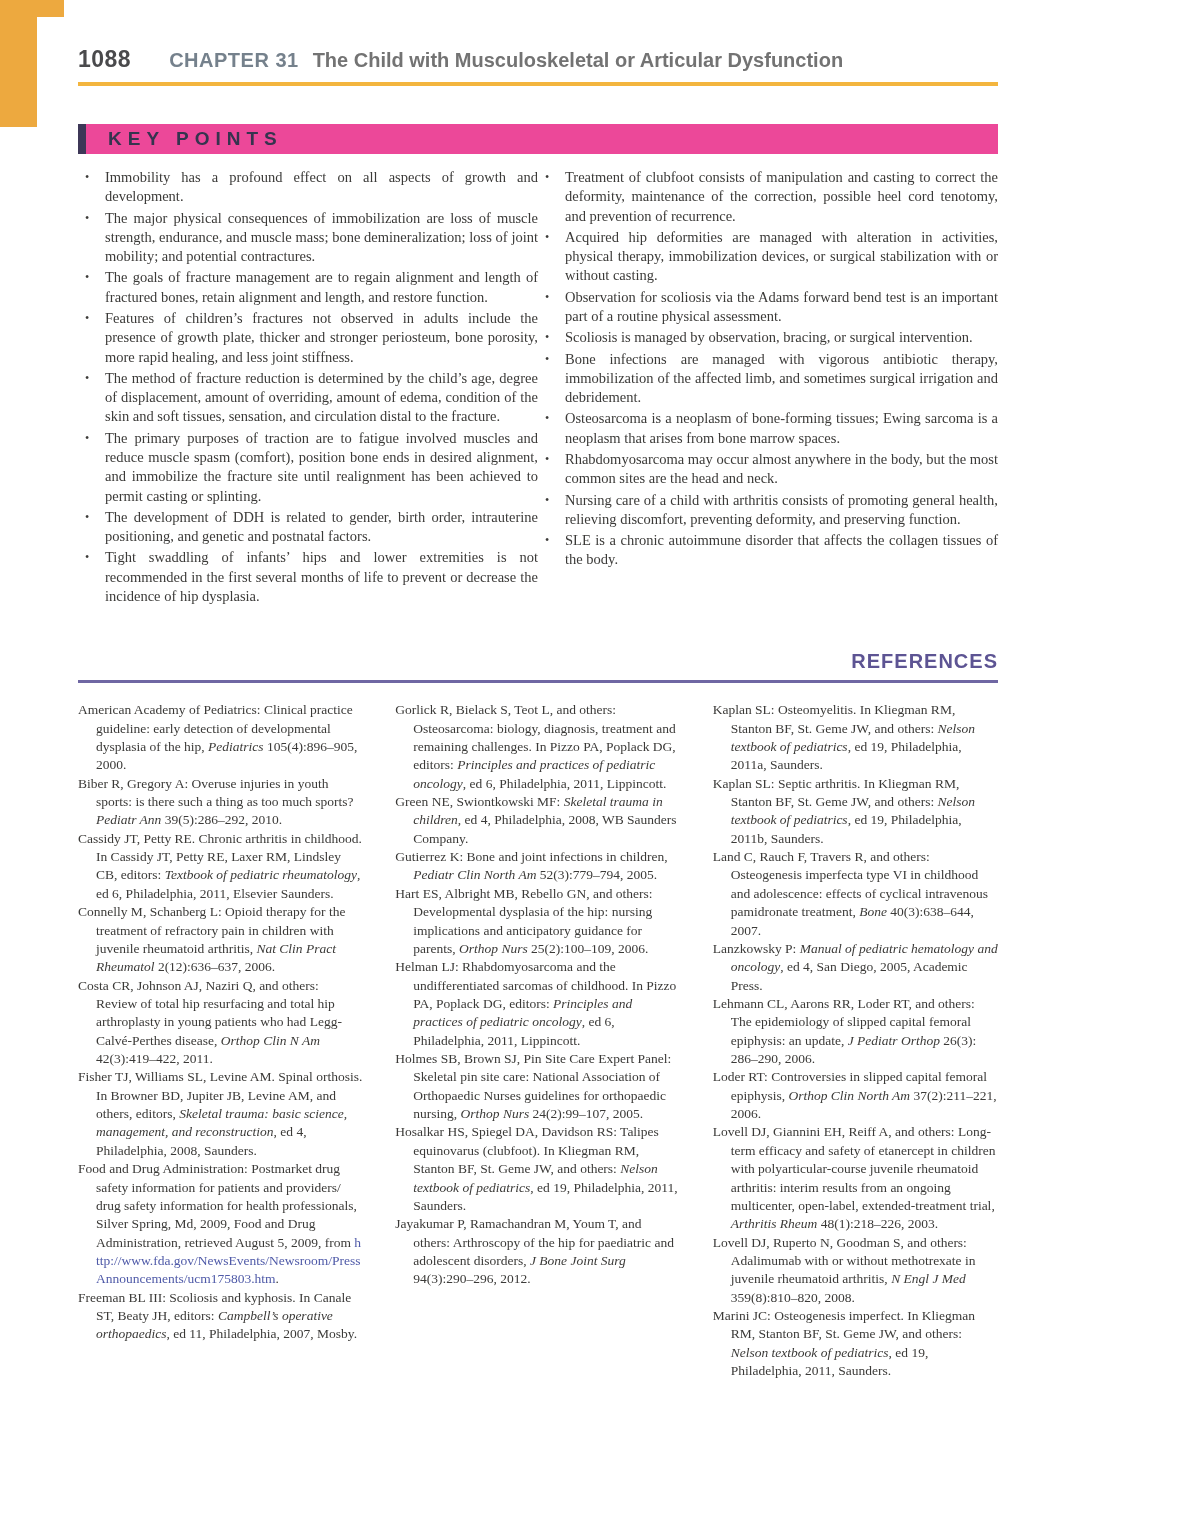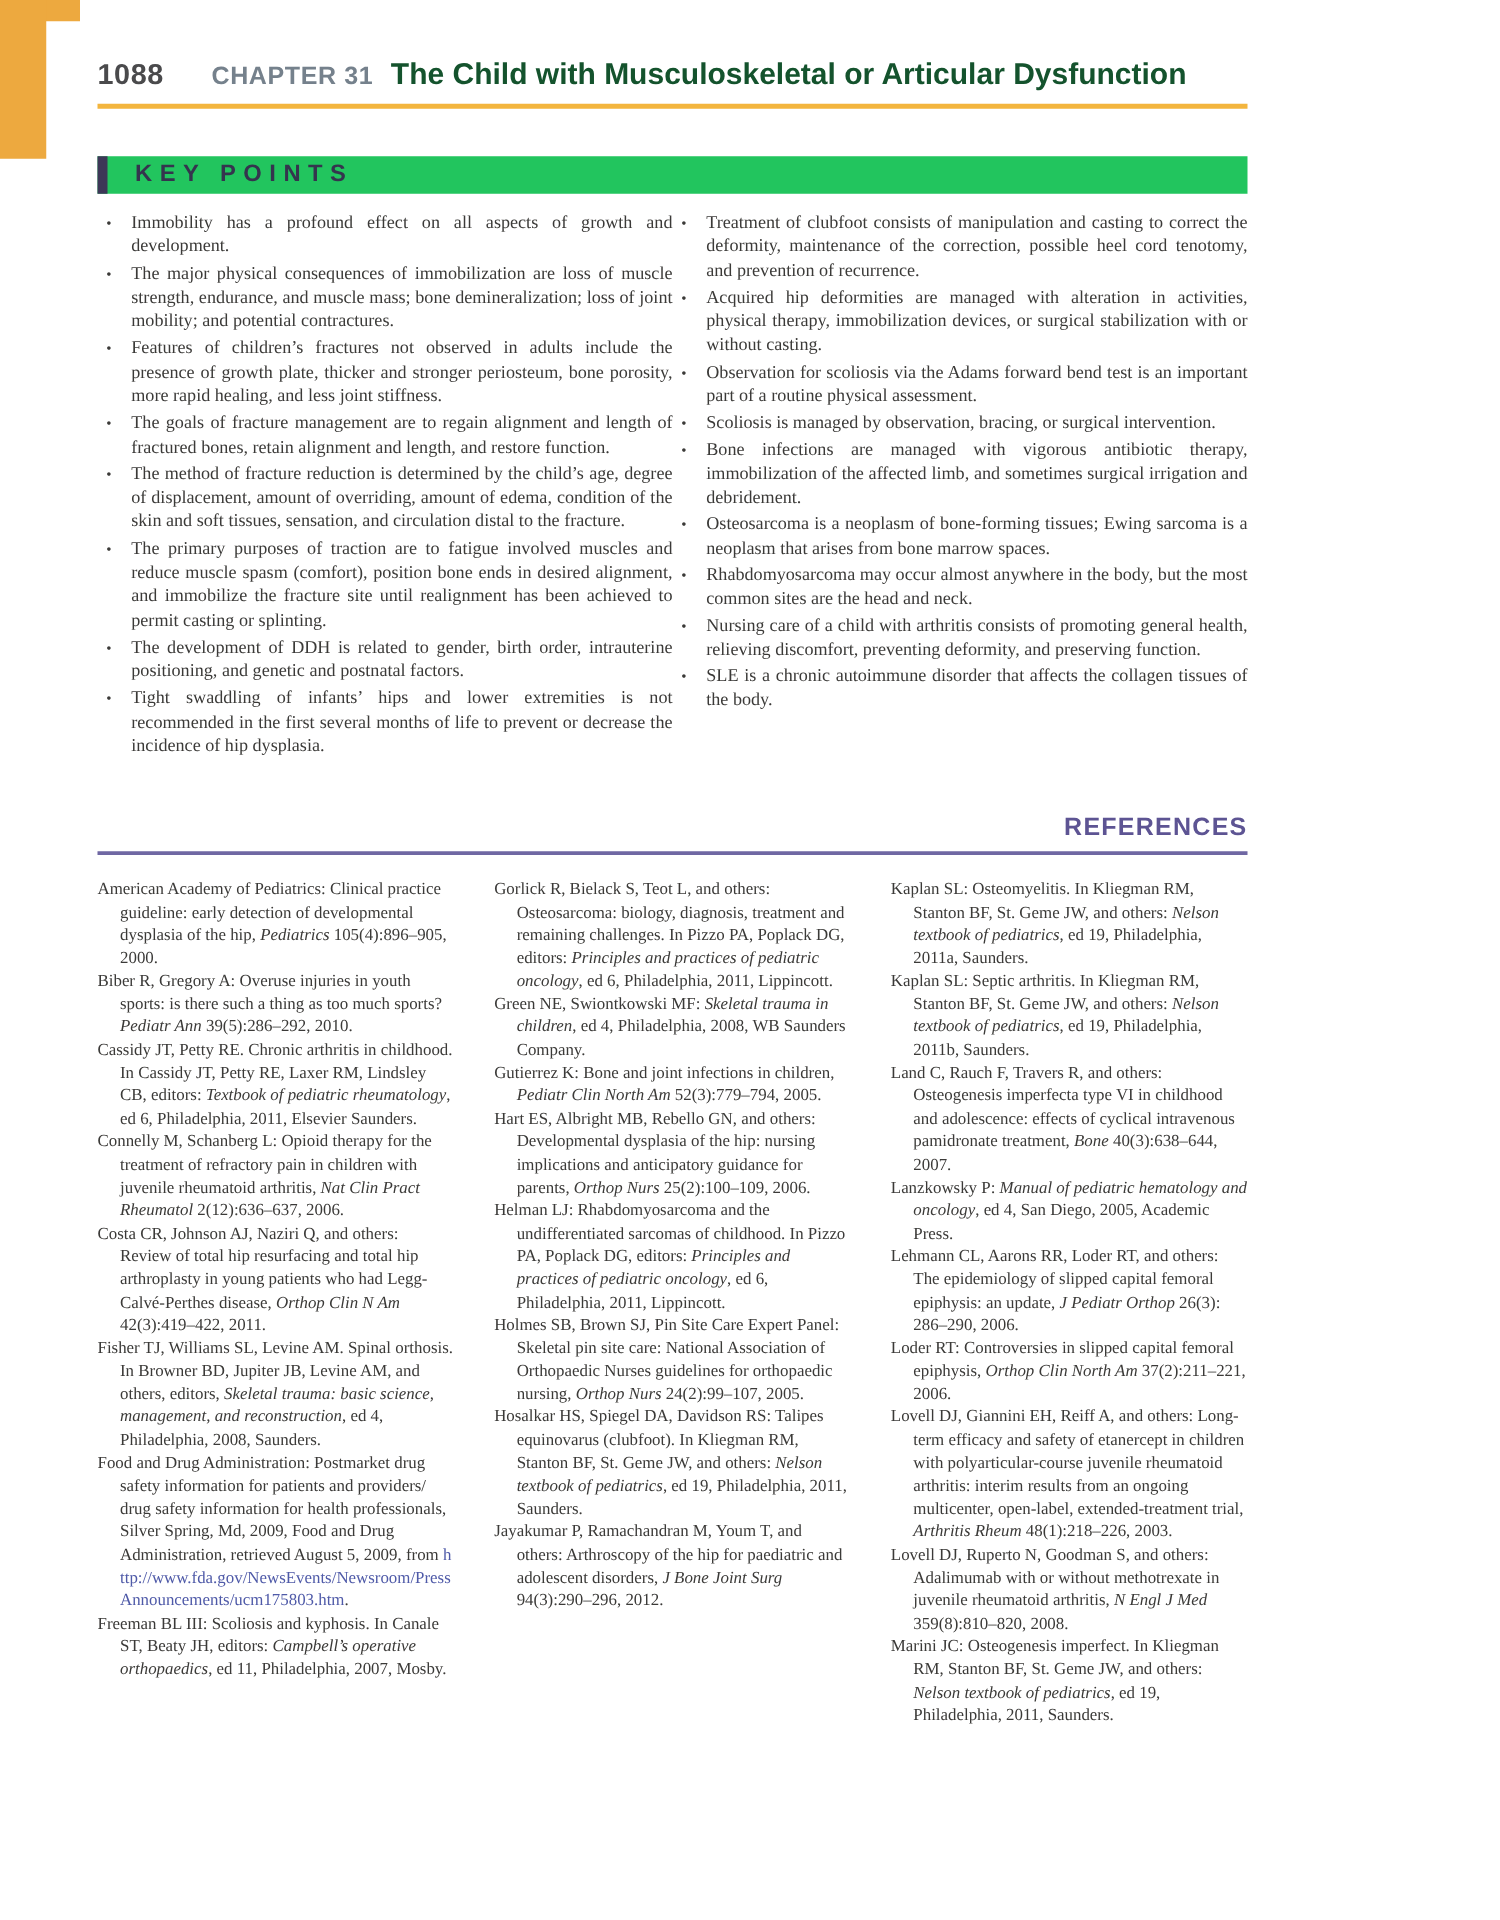--- a/index.html
+++ b/index.html
@@ -43,33 +43,33 @@
     margin-right: 38px;
     letter-spacing: 0.5px;
   }
   .chaplabel {
     font-size: 20px;
     color: #75818c;
     margin-right: 14px;
     letter-spacing: 0.5px;
   }
   .chaptitle {
-    font-size: 24px;
-    color: #14532d;
+    font-size: 20px;
+    color: #737373;
   }
   .header-rule {
     height: 4px;
     background: #f3b53e;
     margin-top: 9px;
   }
   
   .kp-band {
     margin-top: 38px;
     height: 30px;
-    background: #22c55e;
+    background: #ec4899;
     display: flex;
     align-items: center;
     position: relative;
   }
   .kp-accent {
     width: 8px;
     height: 30px;
     background: #3d3757;
     flex: 0 0 auto;
   }
@@ -163,22 +163,22 @@
 
   <section>
     <div class="kp-band">
       <div class="kp-accent"></div>
       <h2 class="kp-title">KEY POINTS</h2>
     </div>
     <div class="kp-columns">
       <ul class="kp-list" id="kp-left">
           <li>Immobility has a profound effect on all aspects of growth and development.</li>
           <li>The major physical consequences of immobilization are loss of muscle strength, endurance, and muscle mass; bone demineralization; loss of joint mobility; and potential contractures.</li>
+          <li>The goals of fracture management are to regain alignment and length of fractured bones, retain alignment and length, and restore function.</li>
           <li>Features of children’s fractures not observed in adults include the presence of growth plate, thicker and stronger periosteum, bone porosity, more rapid healing, and less joint stiffness.</li>
-          <li>The goals of fracture management are to regain alignment and length of fractured bones, retain alignment and length, and restore function.</li>
           <li>The method of fracture reduction is determined by the child’s age, degree of displacement, amount of overriding, amount of edema, condition of the skin and soft tissues, sensation, and circulation distal to the fracture.</li>
           <li>The primary purposes of traction are to fatigue involved muscles and reduce muscle spasm (comfort), position bone ends in desired alignment, and immobilize the fracture site until realignment has been achieved to permit casting or splinting.</li>
           <li>The development of DDH is related to gender, birth order, intrauterine positioning, and genetic and postnatal factors.</li>
           <li>Tight swaddling of infants’ hips and lower extremities is not recommended in the first several months of life to prevent or decrease the incidence of hip dysplasia.</li>
         </ul>
       <ul class="kp-list" id="kp-right">
           <li>Treatment of clubfoot consists of manipulation and casting to correct the deformity, maintenance of the correction, possible heel cord tenotomy, and prevention of recurrence.</li>
           <li>Acquired hip deformities are managed with alteration in activities, physical therapy, immobilization devices, or surgical stabilization with or without casting.</li>
           <li>Observation for scoliosis via the Adams forward bend test is an important part of a routine physical assessment.</li>
           <li>Scoliosis is managed by observation, bracing, or surgical intervention.</li>

